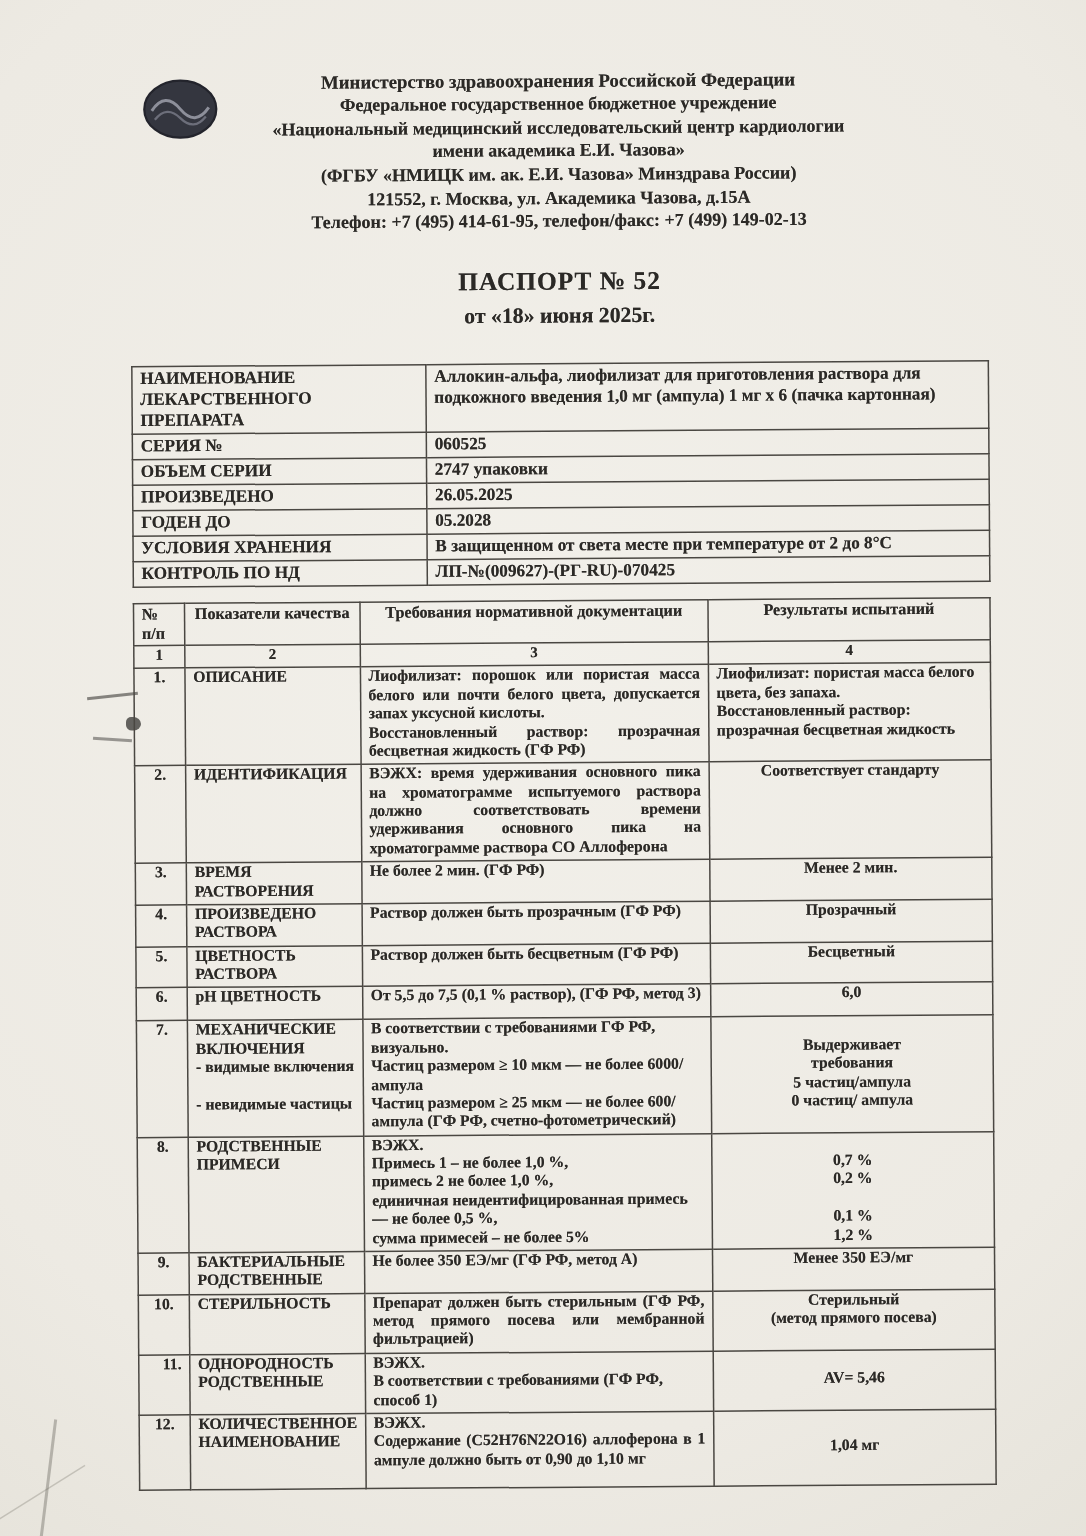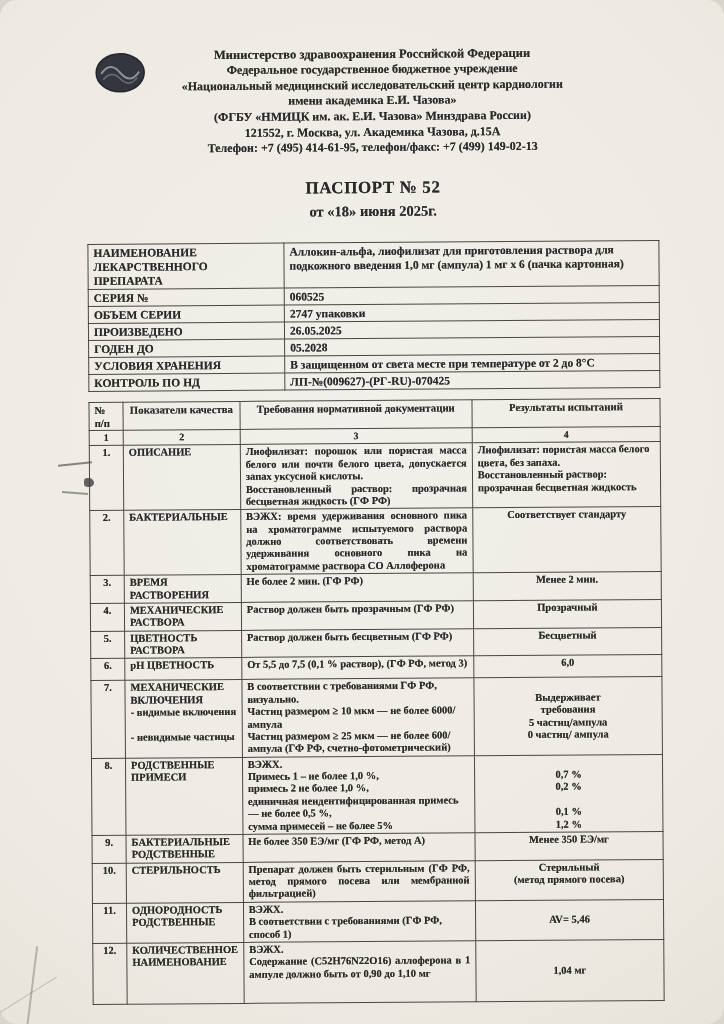--- a/index.html
+++ b/index.html
@@ -7,21 +7,20 @@
   body {
     position:relative;
     overflow:hidden;
     font-family:"Liberation Serif", serif;
     background:#d8d5cc;
   }
   .scan {
     position:absolute; inset:0;
     background:
       radial-gradient(ellipse 120% 95% at 48% 42%, #f2f0ea 0%, #edeae3 55%, #e4e1d8 82%, #d9d6cb 100%);
-    border-radius: 17px;
   }
   
   .fold-line {
     position:absolute; left:31px; bottom:-6px; width:2px; height:84px;
     background:rgba(95,92,84,.38); transform:rotate(7deg);
   }
   .crease {
     position:absolute; left:-8px; bottom:28px; width:70px; height:1px;
     background:rgba(110,106,96,.30); transform:rotate(-32deg);
   }
@@ -71,21 +70,21 @@
   .colnum { text-align:center; font-weight:bold; font-size:10px; height:15px; }
   .c-num { text-align:center; font-weight:bold; }
   .c-name { font-weight:bold; }
   .c-req { font-weight:bold; }
   .c-res { text-align:center; font-weight:bold; }
   .ml { white-space:pre-line; }
   .just { text-align:justify; }
   .left { text-align:left; }
   .vmid { vertical-align:middle; }
   .h22 { height:22px; } .h24 { height:24px; } .h34 { height:34px;margin-top:12px; }
-  .h40 { height:40px; } .h56 { height:61px; }
+  .h40 { height:40px;text-align:right; } .h56 { height:50px; }
 </style>
 </head>
 <body>
 
 <div class="scan">
   <div class="mark-a"></div>
   <div class="mark-b"></div>
   <div class="mark-c"></div>
   <div class="fold-line"></div>
   <div class="crease"></div>
@@ -169,33 +168,33 @@
         <tr>
           <td class="c-num">1.</td>
           <td class="c-name ml">ОПИСАНИЕ</td>
           <td class="c-req ml just">Лиофилизат: порошок или пористая масса белого или почти белого цвета, допускается запах уксусной кислоты.
 Восстановленный раствор: прозрачная бесцветная жидкость (ГФ РФ)</td>
           <td class="c-res ml left">Лиофилизат: пористая масса белого цвета, без запаха.
 Восстановленный раствор: прозрачная бесцветная жидкость</td>
         </tr>
         <tr>
           <td class="c-num">2.</td>
-          <td class="c-name ml">БАКТЕРИАЛЬНЫЕ</td>
+          <td class="c-name ml">ИДЕНТИФИКАЦИЯ</td>
           <td class="c-req ml just">ВЭЖХ: время удерживания основного пика на хроматограмме испытуемого раствора должно соответствовать времени удерживания основного пика на хроматограмме раствора СО Аллоферона</td>
           <td class="c-res ml">Соответствует стандарту</td>
         </tr>
         <tr>
           <td class="c-num h22">3.</td>
           <td class="c-name ml">ВРЕМЯ РАСТВОРЕНИЯ</td>
           <td class="c-req ml">Не более 2 мин. (ГФ РФ)</td>
           <td class="c-res ml">Менее 2 мин.</td>
         </tr>
         <tr>
           <td class="c-num h24">4.</td>
-          <td class="c-name ml">МЕХАНИЧЕСКИЕ РАСТВОРА</td>
+          <td class="c-name ml">ПРОИЗВЕДЕНО РАСТВОРА</td>
           <td class="c-req ml">Раствор должен быть прозрачным (ГФ РФ)</td>
           <td class="c-res ml">Прозрачный</td>
         </tr>
         <tr>
           <td class="c-num h24">5.</td>
           <td class="c-name ml">ЦВЕТНОСТЬ РАСТВОРА</td>
           <td class="c-req ml">Раствор должен быть бесцветным (ГФ РФ)</td>
           <td class="c-res ml">Бесцветный</td>
         </tr>
         <tr>

